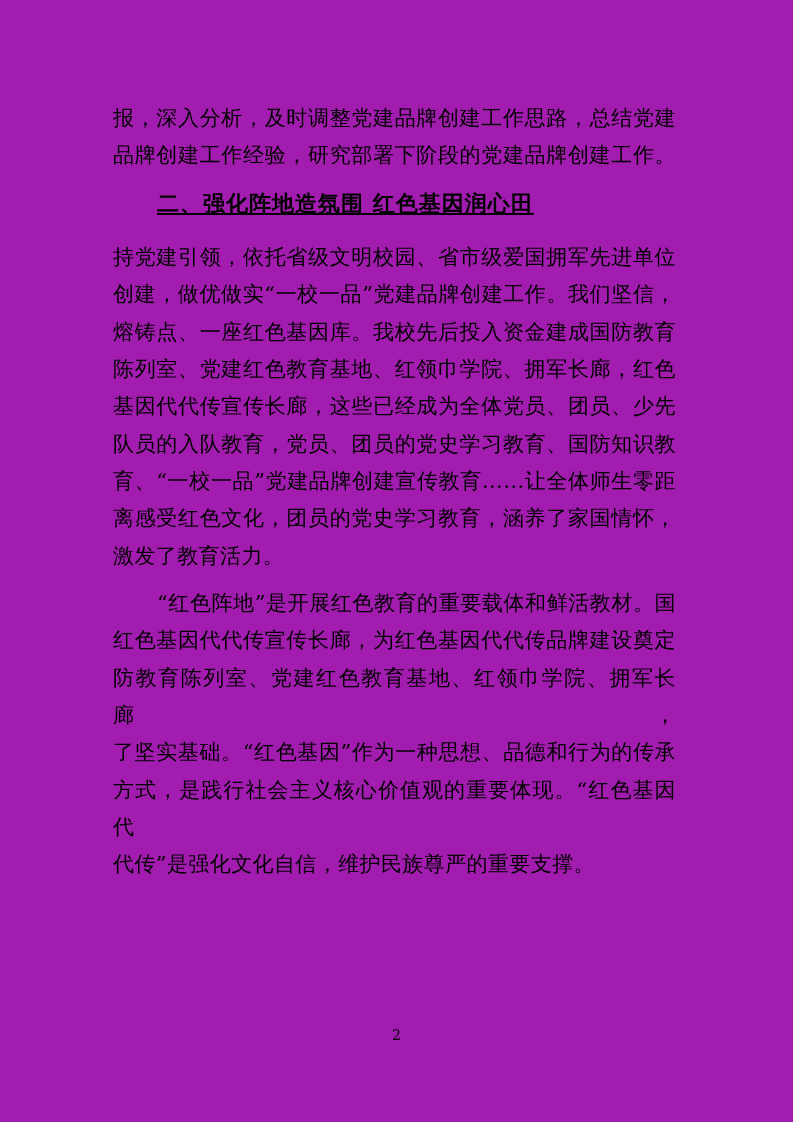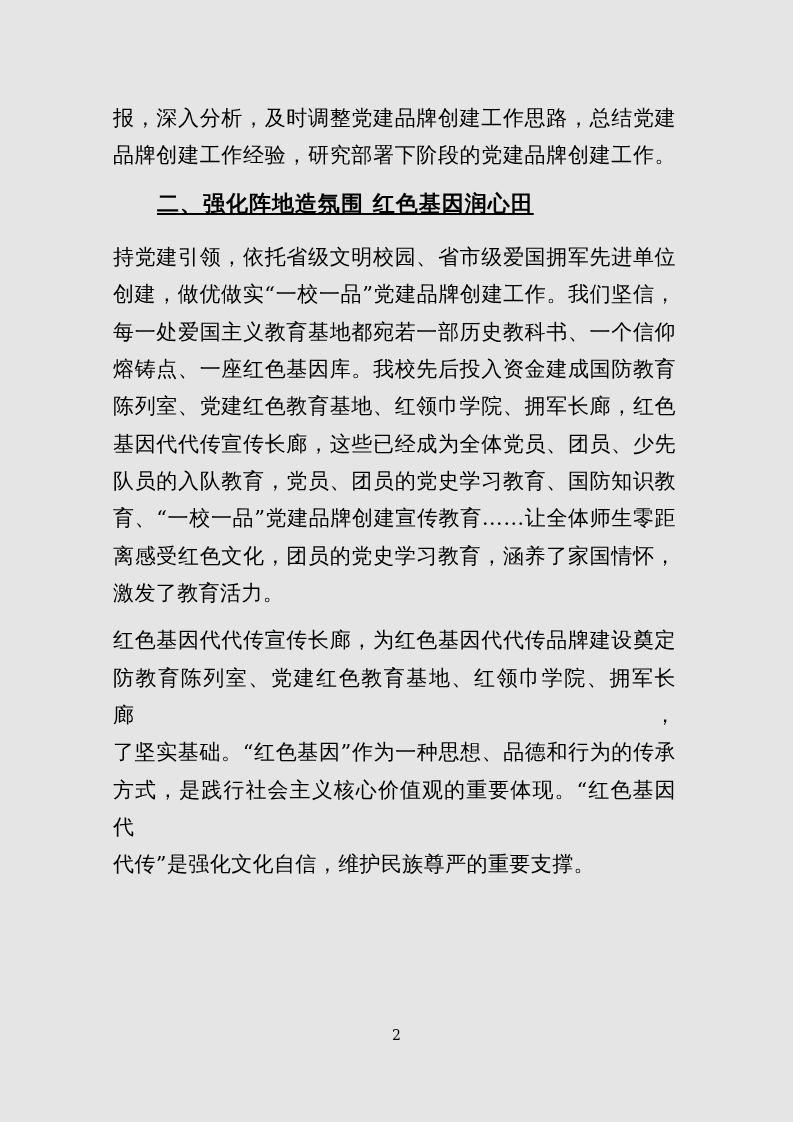--- a/index.html
+++ b/index.html
@@ -4,21 +4,21 @@
 <style>
   html, body {
     margin: 0;
     padding: 0;
     background: #ffffff;
   }
   .page {
     position: relative;
     width: 793px;
     height: 1122px;
-    background: #e5e5e5;
+    background: #a21caf;
     color: #000000;
     overflow: hidden;
     font-family: "DejaVu Serif", serif;
   }
   .content {
     position: absolute;
     left: 113px;
     top: 100px;
     width: 563px;
   }
@@ -75,31 +75,31 @@
     <p class="para">
       <span class="line">报，深入分析，及时调整党建品牌创建工作思路，总结党建</span>
       <span class="line">品牌创建工作经验，研究部署下阶段的党建品牌创建工作。</span>
     </p>
 
     <h2 class="hd">二、强化阵地造氛围 红色基因润心田</h2>
 
     <p class="para">
       <span class="line">持党建引领，依托省级文明校园、省市级爱国拥军先进单位</span>
       <span class="line">创建，做优做实“一校一品”党建品牌创建工作。我们坚信，</span>
-      <span class="line">每一处爱国主义教育基地都宛若一部历史教科书、一个信仰</span>
       <span class="line">熔铸点、一座红色基因库。我校先后投入资金建成国防教育</span>
       <span class="line">陈列室、党建红色教育基地、红领巾学院、拥军长廊，红色</span>
       <span class="line">基因代代传宣传长廊，这些已经成为全体党员、团员、少先</span>
       <span class="line">队员的入队教育，党员、团员的党史学习教育、国防知识教</span>
       <span class="line">育、“一校一品”党建品牌创建宣传教育……让全体师生零距</span>
       <span class="line">离感受红色文化，团员的党史学习教育，涵养了家国情怀，</span>
       <span class="line last">激发了教育活力。</span>
     </p>
 
     <p class="para">
+      <span class="line ind">“红色阵地”是开展红色教育的重要载体和鲜活教材。国</span>
       <span class="line">红色基因代代传宣传长廊，为红色基因代代传品牌建设奠定</span>
       <span class="line">防教育陈列室、党建红色教育基地、红领巾学院、拥军长廊，</span>
       <span class="line">了坚实基础。“红色基因”作为一种思想、品德和行为的传承</span>
       <span class="line">方式，是践行社会主义核心价值观的重要体现。“红色基因代</span>
       <span class="line last">代传”是强化文化自信，维护民族尊严的重要支撑。</span>
     </p>
 
 
   </main>
 

